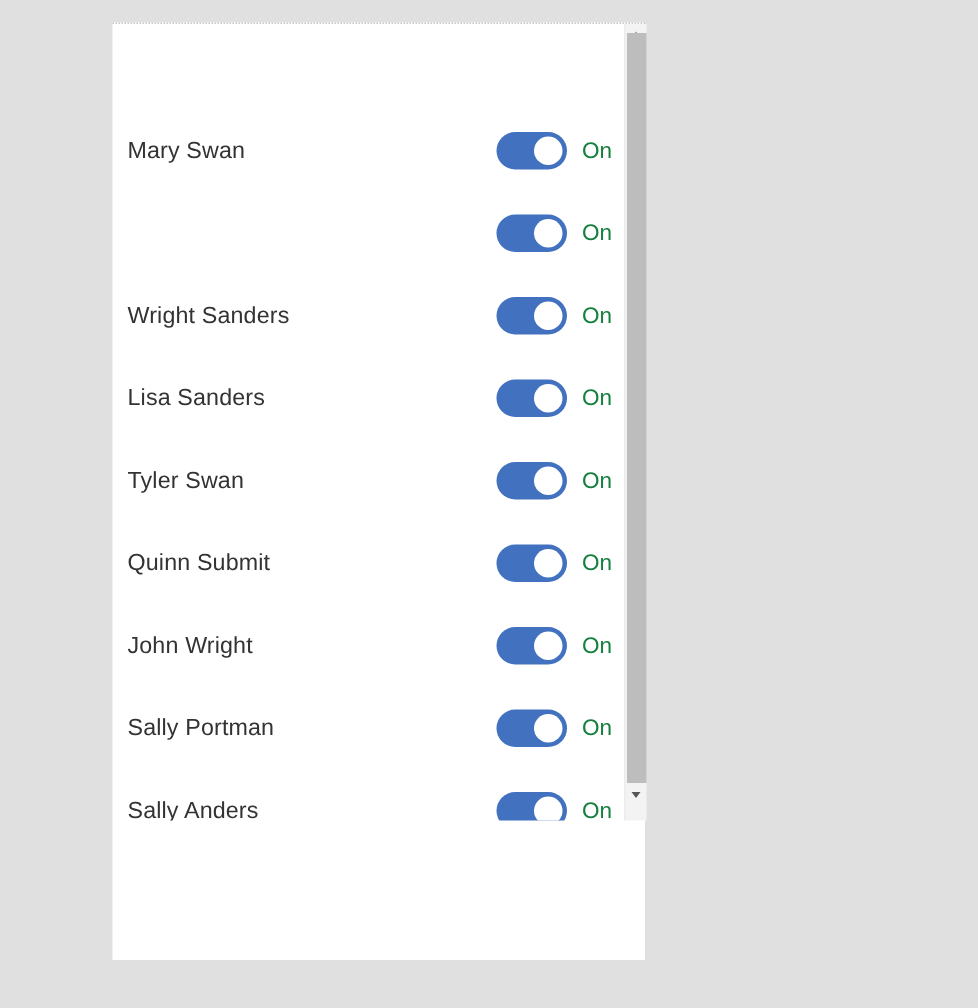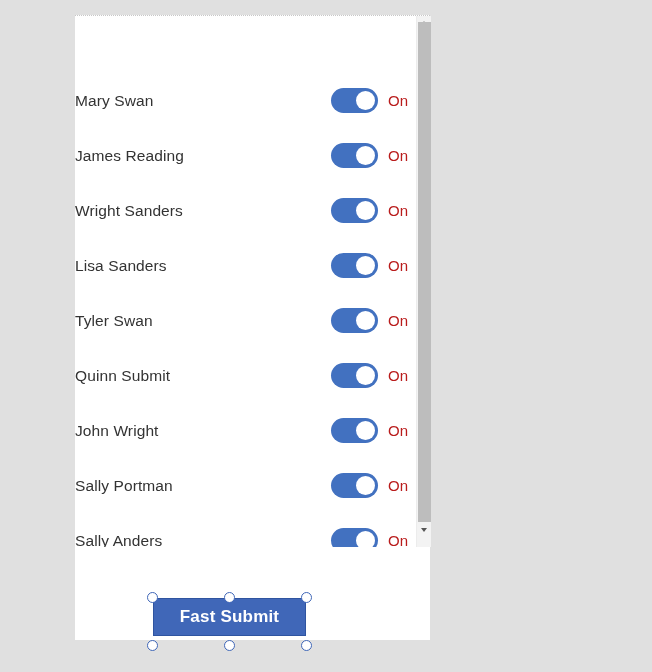--- a/index.html
+++ b/index.html
@@ -43,21 +43,21 @@
   }
 
   .toggle-row {
     position: relative;
     height: 55px;
     display: flex;
     align-items: center;
   }
   .row-label {
     position: absolute;
-    left: 0;
+    left: 10px;
     font-size: 15.5px;
     color: #333333;
     letter-spacing: 0.1px;
     white-space: nowrap;
   }
 
   
   .switch {
     position: absolute;
     left: 256px;
@@ -73,21 +73,21 @@
     right: 3px;
     width: 19px;
     height: 19px;
     border-radius: 50%;
     background: #ffffff;
   }
   .switch-state {
     position: absolute;
     left: 313px;
     font-size: 15px;
-    color: #b91c1c;
+    color: #15803d;
   }
 
   
   #list-scrollbar {
     position: absolute;
     left: 341px;
     top: 0;
     width: 15px;
     height: 531px;
     background: #f3f3f3;
@@ -173,21 +173,20 @@
   <div id="list-viewport">
     <div id="list-inner">
         <div class="toggle-row">
           <span class="row-label">Mary Swan</span>
           <span class="switch">
             <span class="knob"></span>
           </span>
           <span class="switch-state">On</span>
         </div>
         <div class="toggle-row">
-          <span class="row-label">James Reading</span>
           <span class="switch">
             <span class="knob"></span>
           </span>
           <span class="switch-state">On</span>
         </div>
         <div class="toggle-row">
           <span class="row-label">Wright Sanders</span>
           <span class="switch">
             <span class="knob"></span>
           </span>
@@ -241,23 +240,14 @@
   <div id="list-scrollbar">
     <div class="sb-arrow up">
       <span class="tri"></span>
     </div>
     <div id="sb-thumb"></div>
     <div class="sb-arrow down">
       <span class="tri"></span>
     </div>
   </div>
 
-  <div id="submit-wrap">
-    <div id="fast-submit-button">Fast Submit</div>
-    <span class="sel-handle h-tl"></span>
-    <span class="sel-handle h-tc"></span>
-    <span class="sel-handle h-tr"></span>
-    <span class="sel-handle h-bl"></span>
-    <span class="sel-handle h-bc"></span>
-    <span class="sel-handle h-br"></span>
-  </div>
 
 </div>
 
 </body></html>

